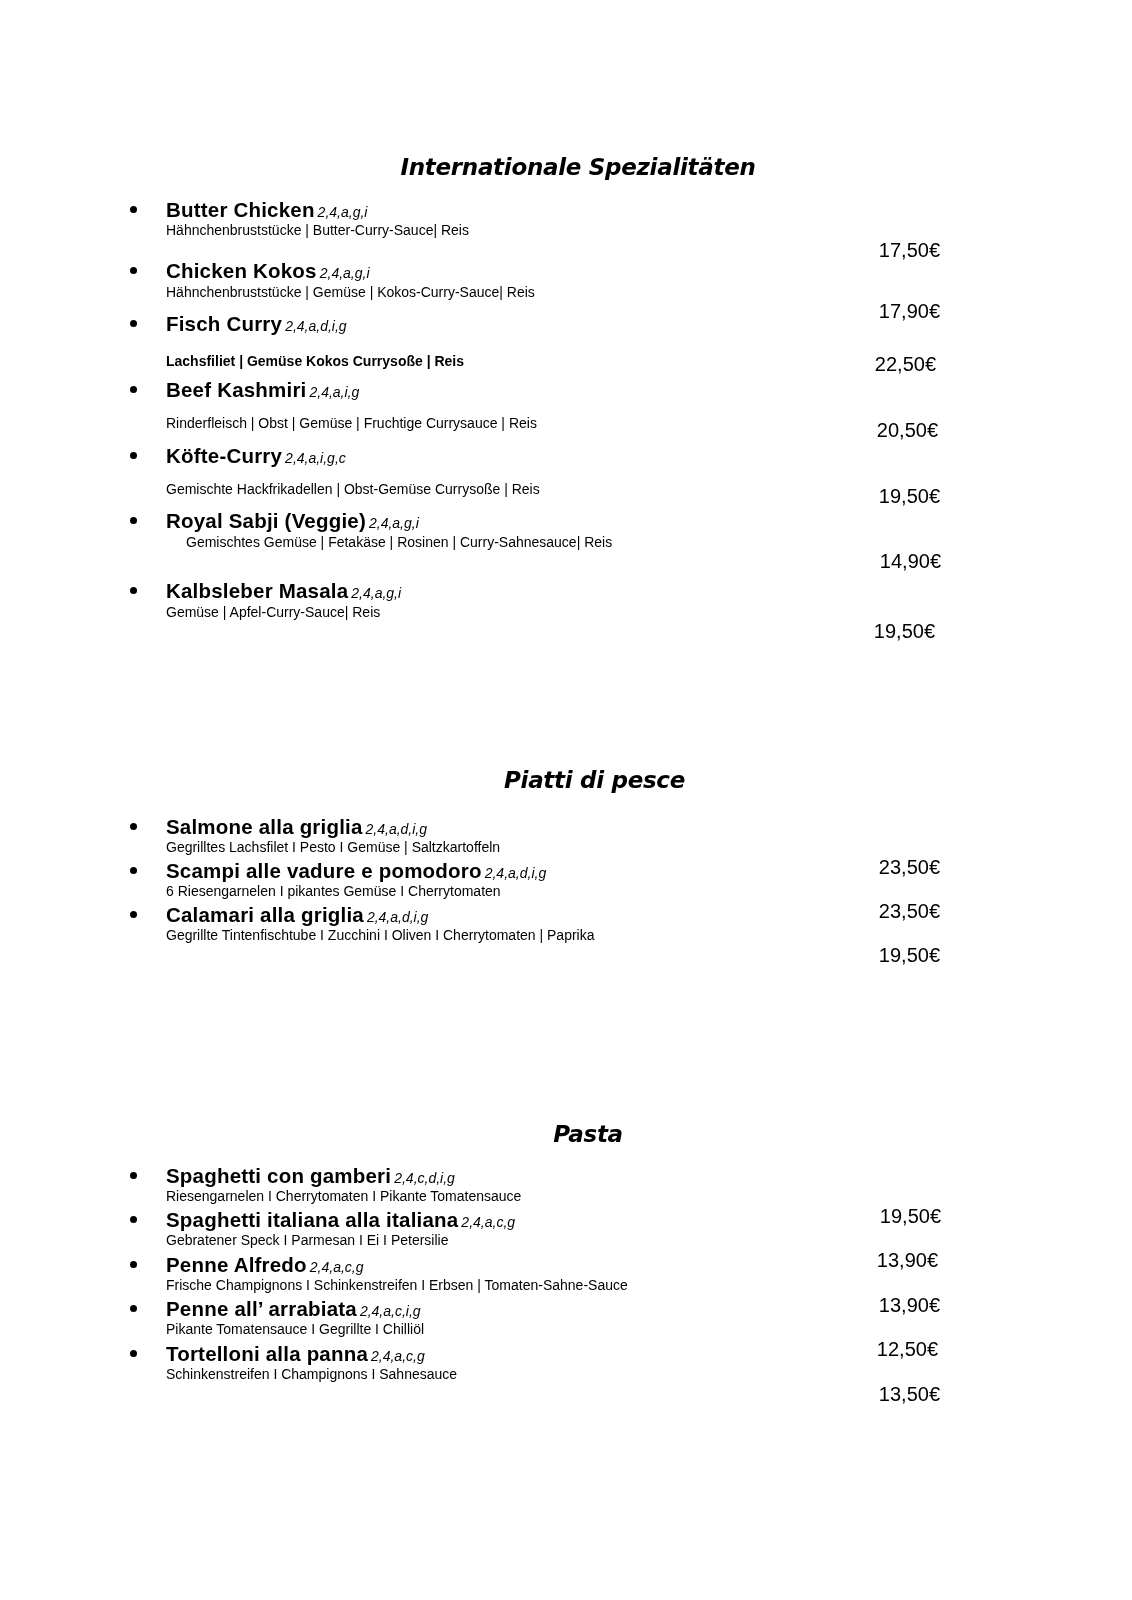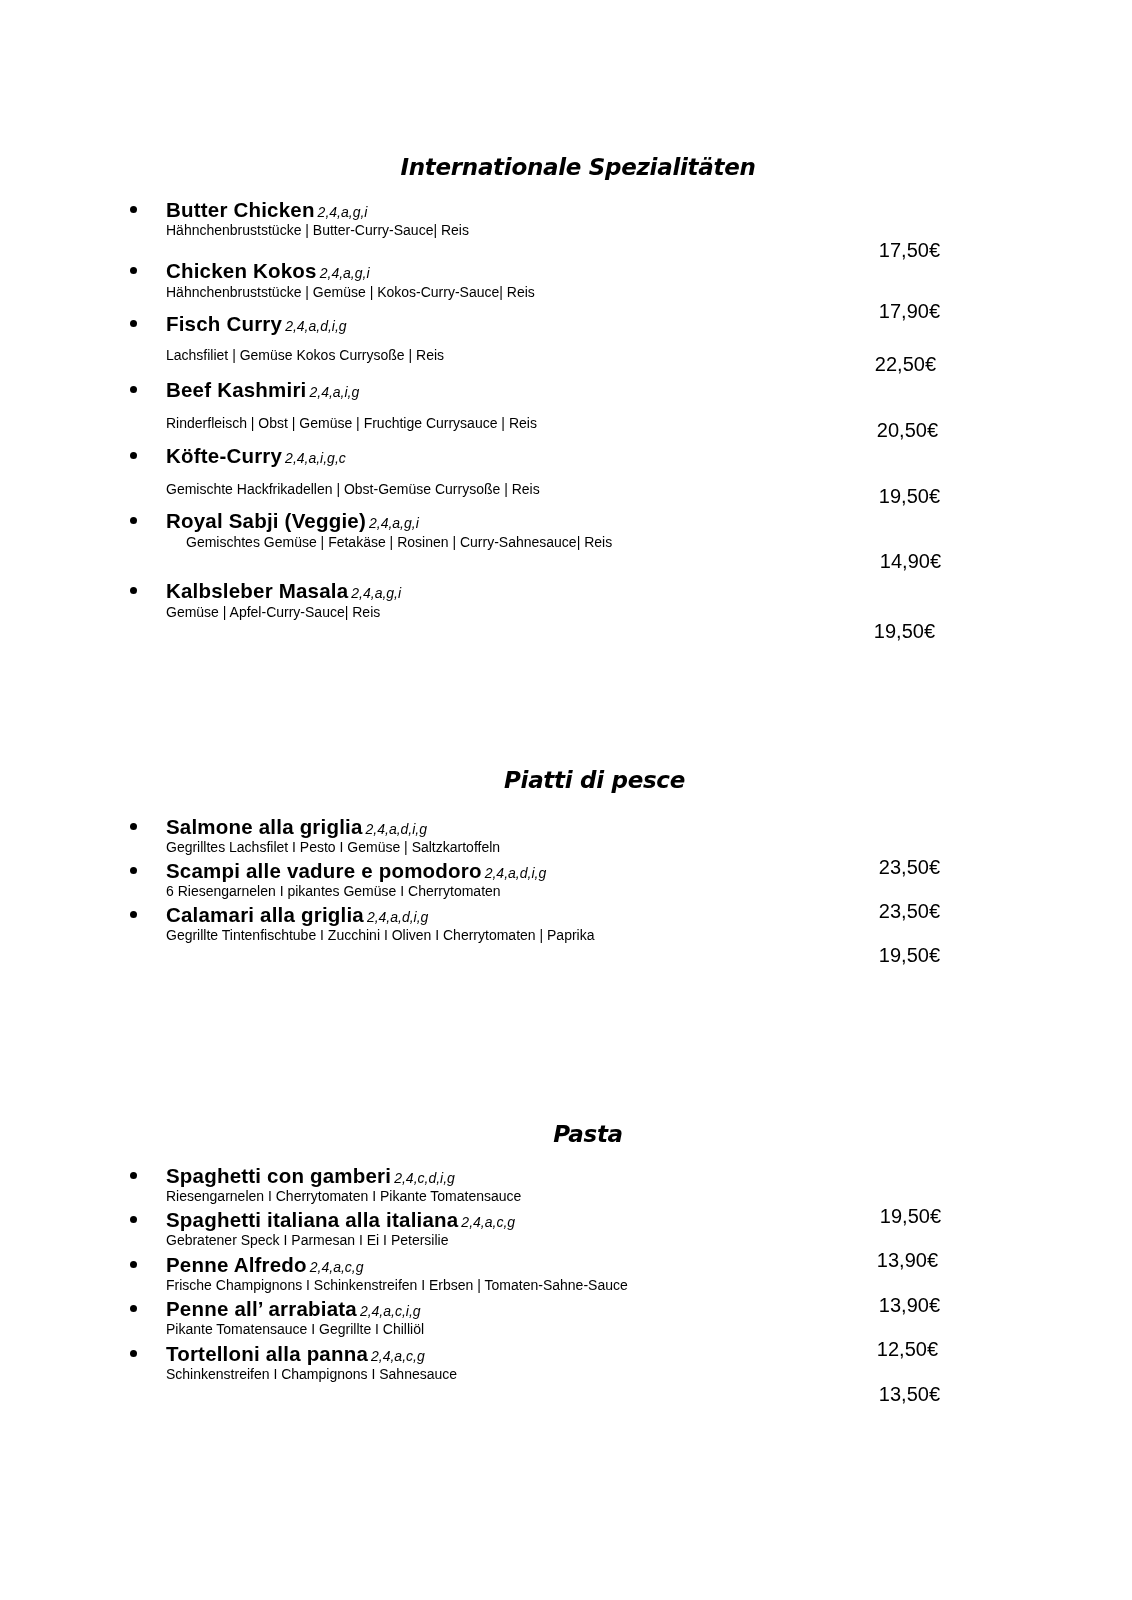--- a/index.html
+++ b/index.html
@@ -38,21 +38,21 @@
 <div class="item" style="top:259px;">
   <span class="bullet"></span>
   <div class="name-line"><span class="dish-name">Chicken Kokos</span><span class="allergens">2,4,a,g,i</span></div>
   <div class="desc" style="top:24px;">Hähnchenbruststücke | Gemüse | Kokos-Curry-Sauce| Reis</div>
   <div class="price" style="left:710px;">17,90€</div>
 </div>
 
 <div class="item" style="top:312px;">
   <span class="bullet"></span>
   <div class="name-line"><span class="dish-name">Fisch Curry</span><span class="allergens">2,4,a,d,i,g</span></div>
-  <div class="desc" style="top:34px;">Lachsfiliet | Gemüse Kokos Currysoße | Reis</div>
+  <div class="desc" style="top:40px;font-weight:bold;">Lachsfiliet | Gemüse Kokos Currysoße | Reis</div>
   <div class="price" style="left:706px;">22,50€</div>
 </div>
 
 <div class="item" style="top:378px;">
   <span class="bullet"></span>
   <div class="name-line"><span class="dish-name">Beef Kashmiri</span><span class="allergens">2,4,a,i,g</span></div>
   <div class="desc" style="top:36px;">Rinderfleisch | Obst | Gemüse | Fruchtige Currysauce | Reis</div>
   <div class="price" style="left:708px;">20,50€</div>
 </div>
 

